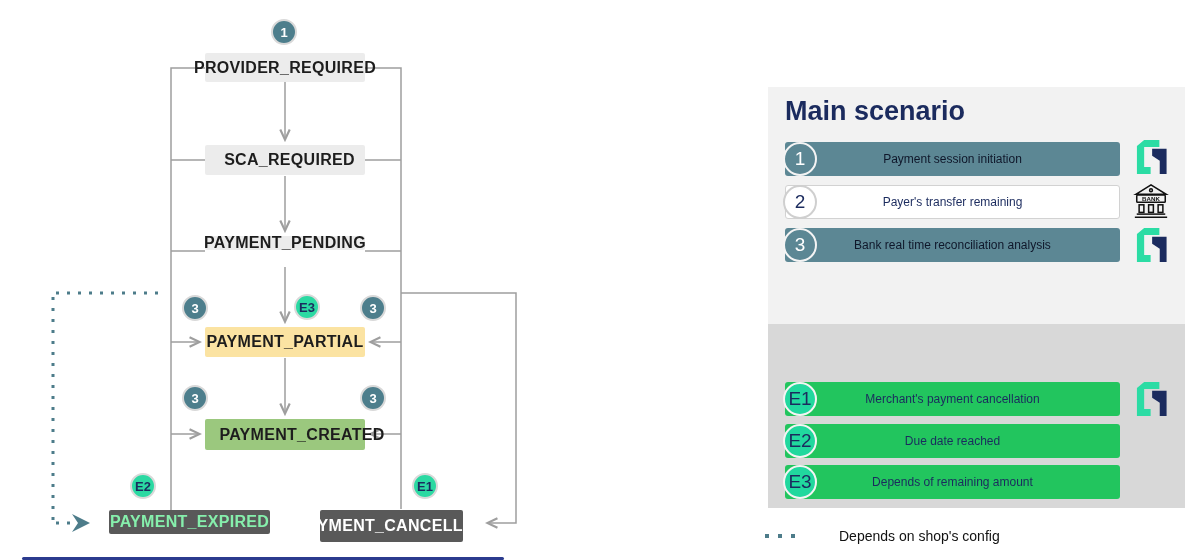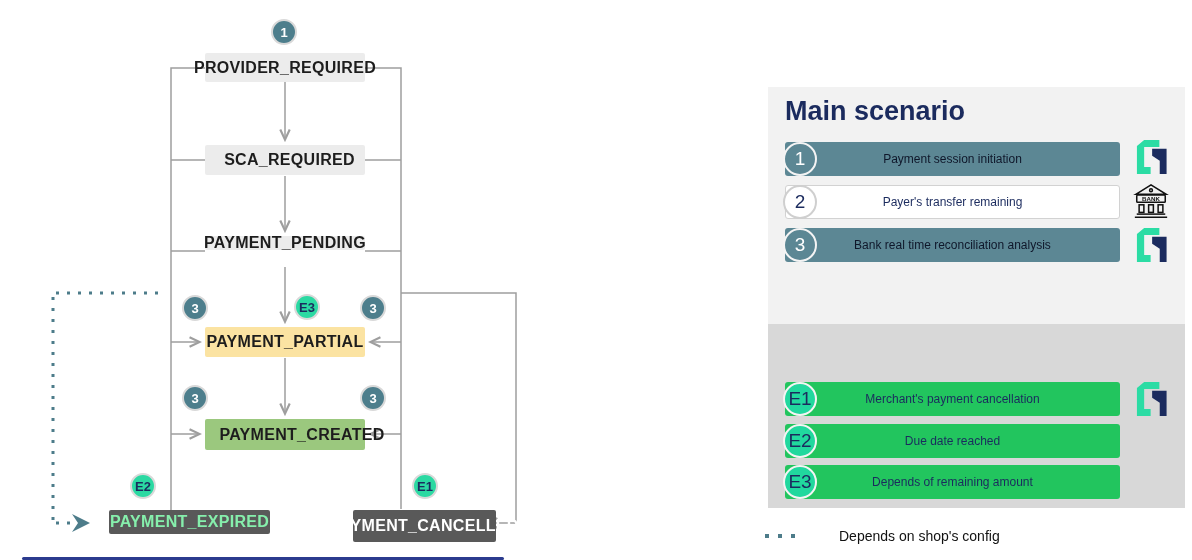--- a/index.html
+++ b/index.html
@@ -11,21 +11,21 @@
   .flow-lines { position:absolute; left:0; top:0; }
   .node { position:absolute; display:flex; align-items:center; justify-content:center;
           border-radius:2px; font-weight:bold; font-size:16px; letter-spacing:.3px;
           color:#1d1d1d; background:#ececec; }
   .node-provider  { left:205px; top:53px;  width:160px; height:29px; }
   .node-sca       { left:205px; top:145px; width:160px; height:30px;padding-left:9px; }
   .node-pending   { left:205px; top:236px; width:160px; height:14px; }
   .node-partial   { left:205px; top:327px; width:160px; height:30px; background:#fbe3a2; }
   .node-created   { left:205px; top:419px; width:160px; height:31px; background:#9bc87e;padding-left:34px; }
   .node-expired   { left:89px;  top:510px; width:161px; height:24px; background:#595959; color:#86efac;margin-left:20px; }
-  .node-cancelled { left:320px; top:510px; width:143px; height:32px; background:#595959; color:#ffffff;margin-left:33px; }
+  .node-cancelled { left:320px; top:510px; width:143px; height:32px; background:#595959; color:#ffffff; }
 
   .badge { position:absolute; width:26px; height:26px; border-radius:50%;
            border:2px solid #d9d9d9; display:flex; align-items:center; justify-content:center;
            font-size:13px; font-weight:bold; }
   .badge-step { background:#4d7e8c; color:#ffffff; }
   .badge-exc  { background:#2bd9a2; color:#1b2b5e; }
   .bpos-1  { left:271px; top:19px; }
   .bpos-3a { left:182px; top:295px; }
   .bpos-e3 { left:294px; top:294px; }
   .bpos-3b { left:360px; top:295px; }

